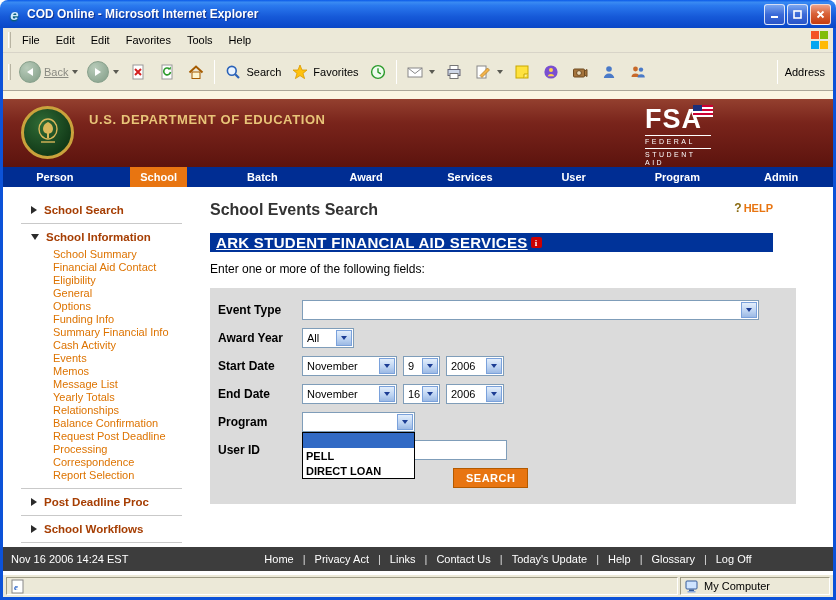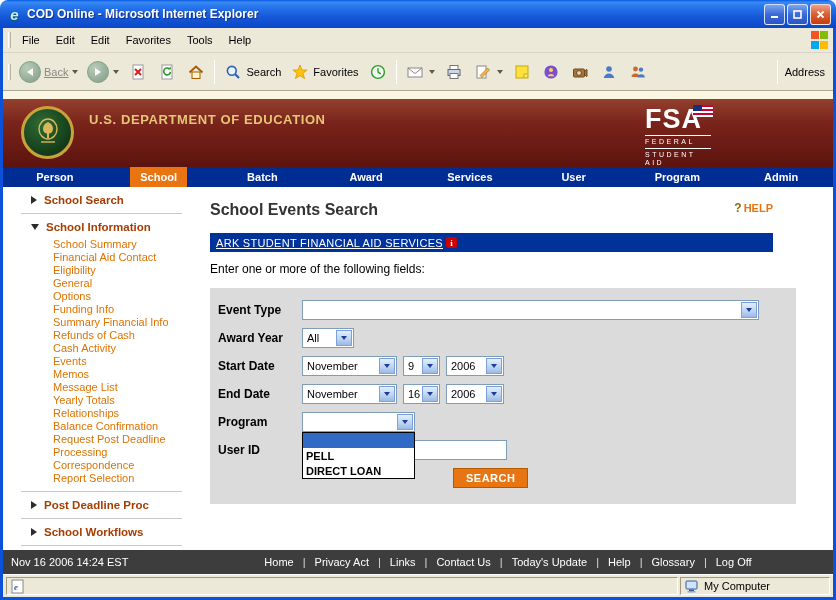--- a/index.html
+++ b/index.html
@@ -78,38 +78,38 @@
   
   .navbar{ height:20px; flex:0 0 20px; background:#002D93; display:flex; }
   .nav-tab{ flex:1; text-align:center; cursor:pointer; }
   .nav-tab span{ display:inline-block; color:#fff; font-size:11px; font-weight:bold; line-height:20px; padding:0 10px; }
   .nav-tab.active span{ background:#E87511; }
 
   
   .site-body{ display:flex; min-height:351px; align-items:flex-start; background:#fff; }
 
   
-  .sidebar{ width:205px; flex:0 0 205px; padding-top:4px; font-size:11px; }
+  .sidebar{ width:205px; flex:0 0 205px; padding-top:14px; font-size:11px; }
   .side-header{ display:flex; align-items:center; gap:7px; padding:3px 0 3px 28px;
     color:#A63E03; font-weight:bold; cursor:pointer; font-size:11.5px; }
   .side-sep{ border-top:1px solid #c9c9c9; margin:4px 26px 4px 18px; }
   .side-items{ padding:2px 0 2px 50px; }
   .side-item{ color:#DD7300; line-height:13px; cursor:pointer; white-space:nowrap; }
   .tri{ width:0; height:0; display:inline-block; flex:0 0 auto; }
   .tri.right-dark{ border-top:4px solid transparent; border-bottom:4px solid transparent; border-left:6px solid #2b2b2b; }
   .tri.down-dark{ border-left:4px solid transparent; border-right:4px solid transparent; border-top:6px solid #2b2b2b; }
 
   
   .content{ flex:1; padding:14px 0 0 2px; position:relative; }
   .title-row{ width:563px; display:flex; justify-content:space-between; align-items:flex-start; }
   .page-title{ font-size:16px; font-weight:bold; color:#333; }
   .help-link{ color:#E87511; font-size:11px; font-weight:bold; display:flex; align-items:center; gap:2px; cursor:pointer; }
   .help-q{ font-size:12px; color:#8a6a10; font-weight:bold; }
   .blue-bar{ margin-top:14px; width:563px; height:19px; background:#003399; display:flex; align-items:center; padding:0 6px; gap:3px; }
-  .school-link{ color:#fff; font-size:11px; font-weight:normal; text-decoration:underline; letter-spacing:.3px; cursor:pointer; }
+  .school-link{ color:#fff; font-size:15px; font-weight:bold; text-decoration:underline; letter-spacing:.3px; cursor:pointer; }
   .info-ico{ width:11px; height:11px; background:#CC0000; color:#fff; border-radius:2px; font-size:9px;
     font-weight:bold; display:flex; align-items:center; justify-content:center; cursor:pointer; font-family:"Liberation Serif",serif; }
   .instruction{ margin-top:10px; font-size:12px; color:#000; }
 
   .panel{ margin-top:12px; width:586px; background:#DBDBDB; padding:12px 0 16px 8px; position:relative; }
   .frow{ display:flex; align-items:center; margin-bottom:8px; }
   .flabel{ width:84px; font-size:12px; font-weight:bold; color:#000; flex:0 0 84px; }
   .xselect{ height:20px; background:#fff; border:1px solid #7F9DB9; position:relative;
     display:flex; align-items:center; font-size:11px; padding:0 18px 0 4px; cursor:pointer; }
   .xbtn{ position:absolute; top:1px; right:1px; width:16px; height:16px;
@@ -388,21 +388,20 @@
             <span>School Information</span>
           </div>
           <div class="side-items">
             <div class="side-item">School Summary</div>
             <div class="side-item">Financial Aid Contact</div>
             <div class="side-item">Eligibility</div>
             <div class="side-item">General</div>
             <div class="side-item">Options</div>
             <div class="side-item">Funding Info</div>
             <div class="side-item">Summary Financial Info</div>
-            <div class="side-item">Refunds of Cash</div>
             <div class="side-item">Cash Activity</div>
             <div class="side-item">Events</div>
             <div class="side-item">Memos</div>
             <div class="side-item">Message List</div>
             <div class="side-item">Yearly Totals</div>
             <div class="side-item">Relationships</div>
             <div class="side-item">Balance Confirmation</div>
             <div class="side-item">Request Post Deadline</div>
             <div class="side-item">Processing</div>
             <div class="side-item">Correspondence</div>

